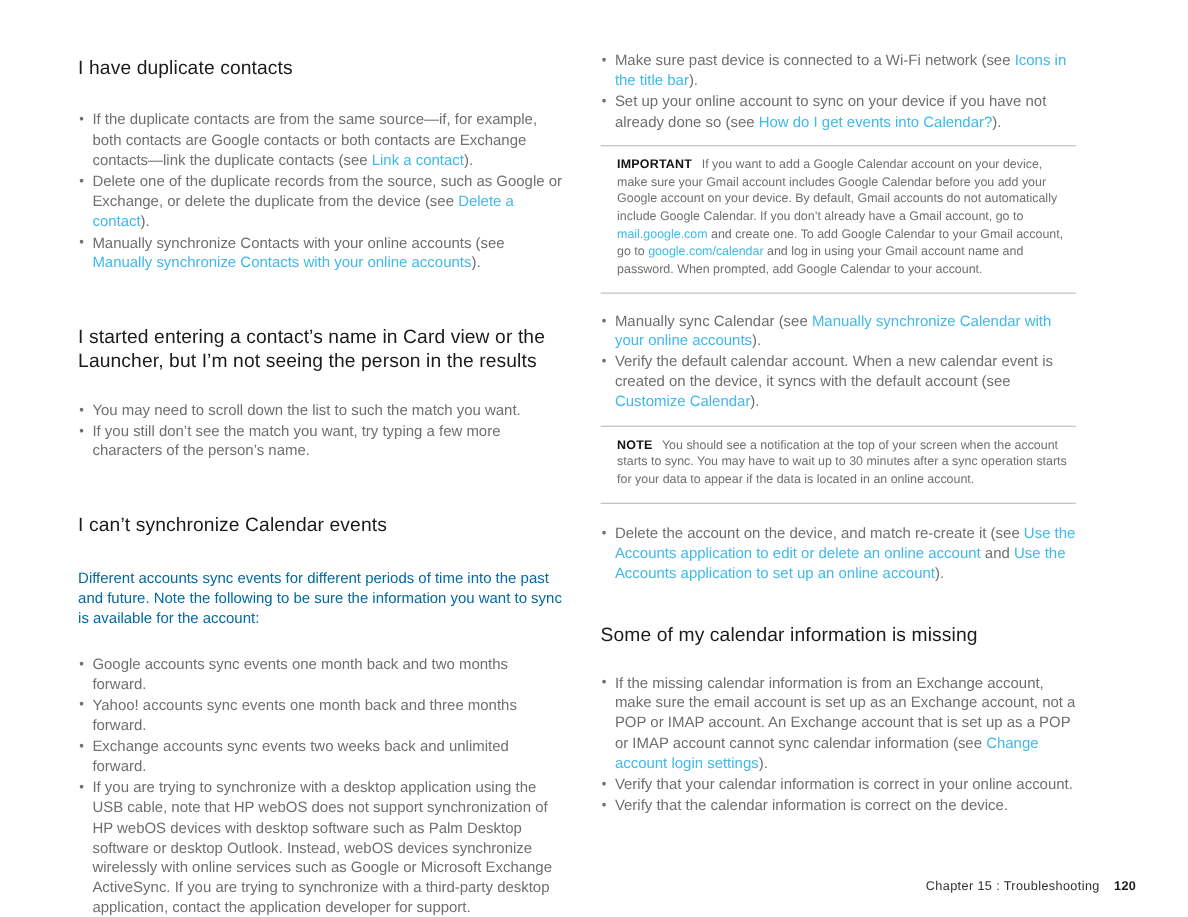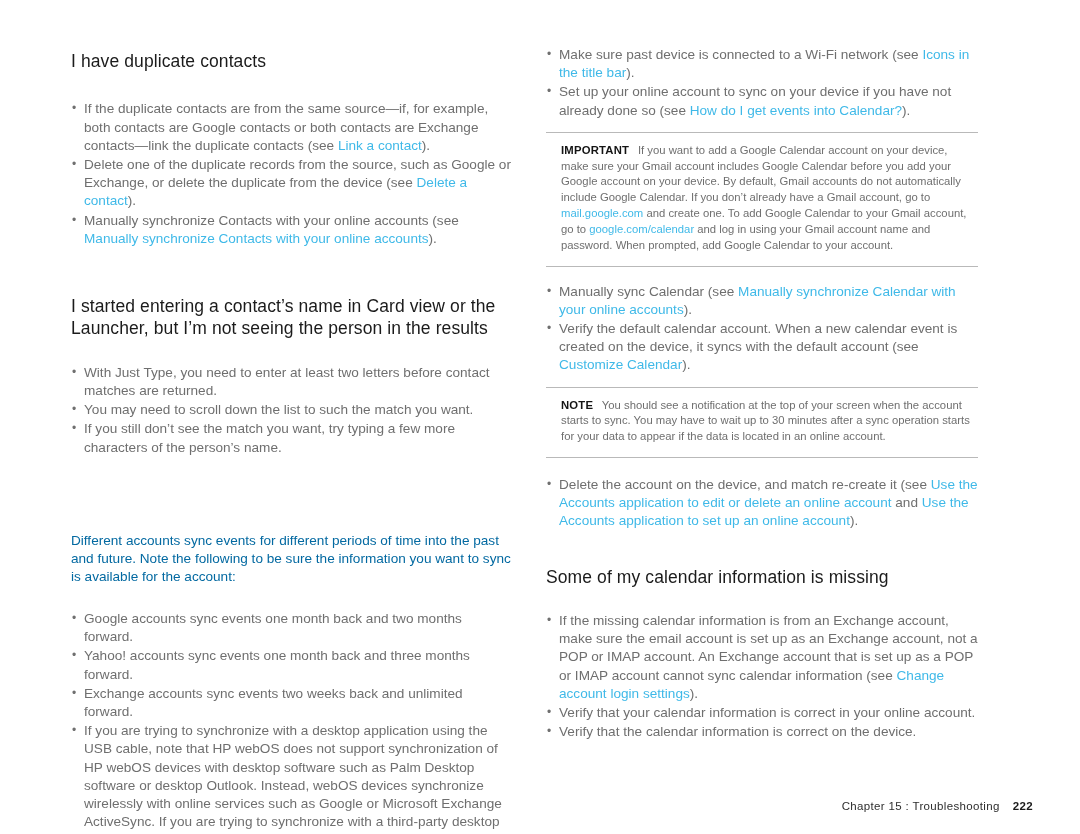--- a/index.html
+++ b/index.html
@@ -137,27 +137,27 @@
           <li><span>If the duplicate contacts are from the same source—if, for example, both contacts are Google contacts or both contacts are Exchange contacts—link the duplicate contacts (see </span><a class="xref" href="#">Link a contact</a><span>).</span></li>
           <li><span>Delete one of the duplicate records from the source, such as Google or Exchange, or delete the duplicate from the device (see </span><a class="xref" href="#">Delete a contact</a><span>).</span></li>
           <li><span>Manually synchronize Contacts with your online accounts (see </span><a class="xref" href="#">Manually synchronize Contacts with your online accounts</a><span>).</span></li>
         </ul>
 
       <div class="gap-46"></div>
 
       <h2 class="section-title">I started entering a contact’s name in Card view or the Launcher, but I’m not seeing the person in the results</h2>
       <div class="gap-24"></div>
       <ul class="bullets">
-          <li><span>With Just Type, you need to enter at least two letters before contact matches are returned.</span></li>
           <li><span>You may need to scroll down the list to such the match you want.</span></li>
           <li><span>If you still don’t see the match you want, try typing a few more characters of the person’s name.</span></li>
         </ul>
 
       <div class="gap-46"></div>
 
+      <h2 class="section-title">I can’t synchronize Calendar events</h2>
       <div class="gap-28"></div>
       <p class="body-text">Different accounts sync events for different periods of time into the past and future. Note the following to be sure the information you want to sync is available for the account:</p>
       <div class="gap-24"></div>
       <ul class="bullets">
           <li><span>Google accounts sync events one month back and two months forward.</span></li>
           <li><span>Yahoo! accounts sync events one month back and three months forward.</span></li>
           <li><span>Exchange accounts sync events two weeks back and unlimited forward.</span></li>
           <li><span>If you are trying to synchronize with a desktop application using the USB cable, note that HP webOS does not support synchronization of HP webOS devices with desktop software such as Palm Desktop software or desktop Outlook. Instead, webOS devices synchronize wirelessly with online services such as Google or Microsoft Exchange ActiveSync. If you are trying to synchronize with a third-party desktop application, contact the application developer for support.</span></li>
         </ul>
     </div>
@@ -198,16 +198,16 @@
       <ul class="bullets">
           <li><span>If the missing calendar information is from an Exchange account, make sure the email account is set up as an Exchange account, not a POP or IMAP account. An Exchange account that is set up as a POP or IMAP account cannot sync calendar information (see </span><a class="xref" href="#">Change account login settings</a><span>).</span></li>
           <li><span>Verify that your calendar information is correct in your online account.</span></li>
           <li><span>Verify that the calendar information is correct on the device.</span></li>
         </ul>
     </div>
 
   </div>
 
   <div class="footer">
-    <span>Chapter 15 : Troubleshooting</span><span class="page-num">222</span>
+    <span>Chapter 15 : Troubleshooting</span><span class="page-num">120</span>
   </div>
 
 </div>
 
 </body></html>

